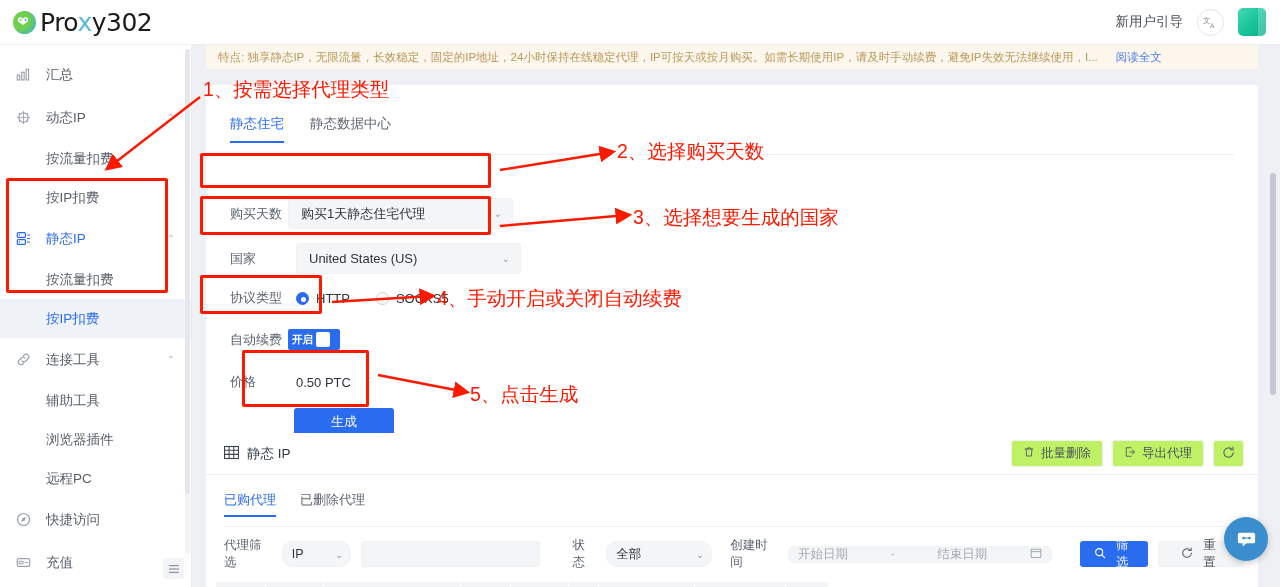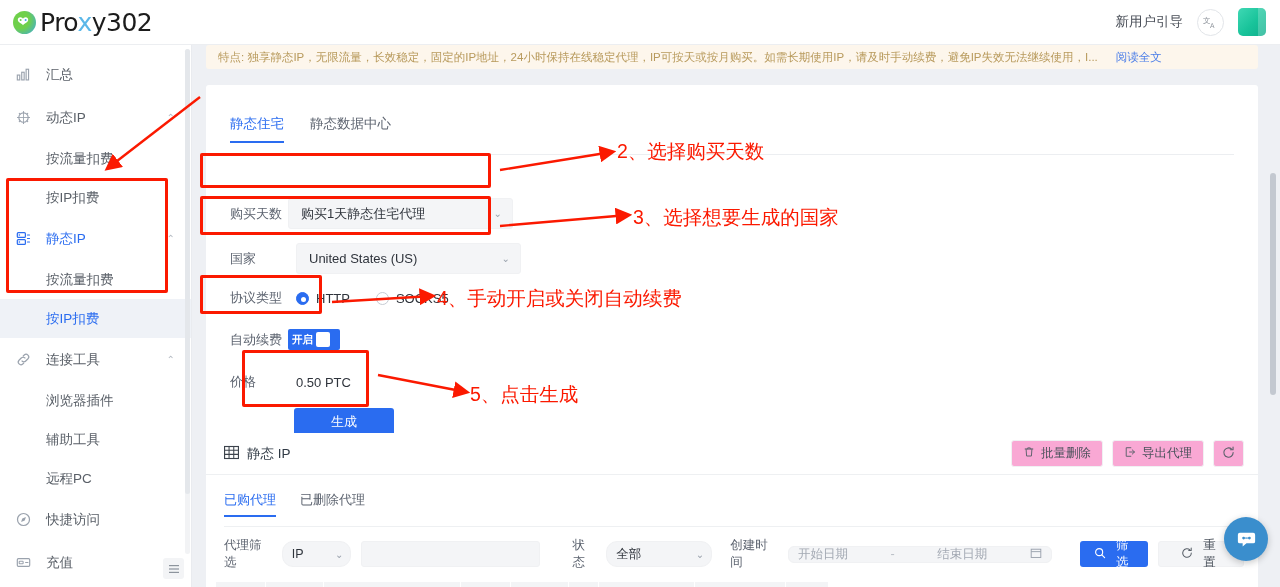--- a/index.html
+++ b/index.html
@@ -140,21 +140,21 @@
     position:absolute; left:0px; top: 388px; width: 1068px; height: 200px;
     background:#fff; border-radius:3px; overflow:hidden;
   }
   .tc-head {
     height: 42px; display:flex; align-items:center; padding: 0 14px 0 18px;
     border-bottom:1px solid #eef0f2;
   }
   .tc-title { font-size:13.5px; color:#303a45; display:flex; align-items:center; gap:8px;}
   .tc-actions { margin-left:auto; display:flex; gap:9px; align-items:center;}
   .mini-btn {
-    height:27px; background:#f9a8d4; border-radius:3px; border:1px solid #f0f1f3;
+    height:27px; background:#bef264; border-radius:3px; border:1px solid #f0f1f3;
     display:flex; align-items:center; gap:6px; padding:0 11px; font-size:12.5px; color:#4b525c; cursor:pointer;
   }
   .mini-btn.sq { width:31px; justify-content:center; padding:0;}
 
   .tc-tabs { display:flex; gap:24px; padding: 16px 0 0 18px; }
   .tc-tab { font-size:13px; color:#5d6470; padding-bottom:8px; position:relative; cursor:pointer;}
   .tc-tab.active { color:#2a6cf0; }
   .tc-tab.active::after{content:"";position:absolute;left:0;right:0;bottom:0;height:2px;background:#2a6cf0;}
   .tc-tabs-line{ position:absolute; left:18px; right:18px; top:93px; height:1px; background:#eef0f2;}
 
@@ -282,24 +282,24 @@
           <span class="ico">
             <svg width="15" height="15" viewBox="0 0 16 16">
               <path d="M6.4 9.6a2.8 2.8 0 0 0 4 0l2.4-2.4a2.83 2.83 0 0 0-4-4L7.7 4.3" fill="none" stroke="currentColor" stroke-width="1.25" stroke-linecap="round"></path>
               <path d="M9.6 6.4a2.8 2.8 0 0 0-4 0L3.2 8.8a2.83 2.83 0 0 0 4 4l1.1-1.1" fill="none" stroke="currentColor" stroke-width="1.25" stroke-linecap="round"></path>
             </svg>
           </span>
           <span class="lbl">连接工具</span>
           <span class="caret">⌃</span>
         </div>
         <div class="nav-item sub">
+          <span class="lbl">辅助工具</span>
+        </div>
+        <div class="nav-item sub">
           <span class="lbl">浏览器插件</span>
-        </div>
-        <div class="nav-item sub">
-          <span class="lbl">辅助工具</span>
         </div>
         <div class="nav-item sub">
           <span class="lbl">远程PC</span>
         </div>
         <div class="nav-item">
           <span class="ico">
             <svg width="15" height="15" viewBox="0 0 16 16">
               <circle cx="8" cy="8" r="6.4" fill="none" stroke="currentColor" stroke-width="1.3"></circle>
               <path d="M10.6 5.4L6.7 6.9 5.4 10.6 9.3 9.1z" fill="currentColor"></path>
             </svg>
@@ -525,18 +525,19 @@
 
     <line x1="378" y1="375" x2="466" y2="392" stroke="#fb1900" stroke-width="2.4" marker-end="url(#ah)"></line>
   </svg>
 
   <div class="anno anno-box" style="left:6px; top:178px; width:162px; height:115px;"></div>
   <div class="anno anno-box" style="left:200px; top:153px; width:291px; height:35px;"></div>
   <div class="anno anno-box" style="left:200px; top:196px; width:291px; height:39px;"></div>
   <div class="anno anno-box" style="left:200px; top:275px; width:122px; height:39px;"></div>
   <div class="anno anno-box" style="left:242px; top:350px; width:127px; height:57px;"></div>
 
+  <div class="anno anno-txt" style="left:203px; top:76px;">1、按需选择代理类型</div>
   <div class="anno anno-txt" style="left:617px; top:138px;">2、选择购买天数</div>
   <div class="anno anno-txt" style="left:633px; top:204px;">3、选择想要生成的国家</div>
   <div class="anno anno-txt" style="left:437px; top:285px;">4、手动开启或关闭自动续费</div>
   <div class="anno anno-txt" style="left:470px; top:381px;">5、点击生成</div>
 
 </div>
 
 </body></html>

